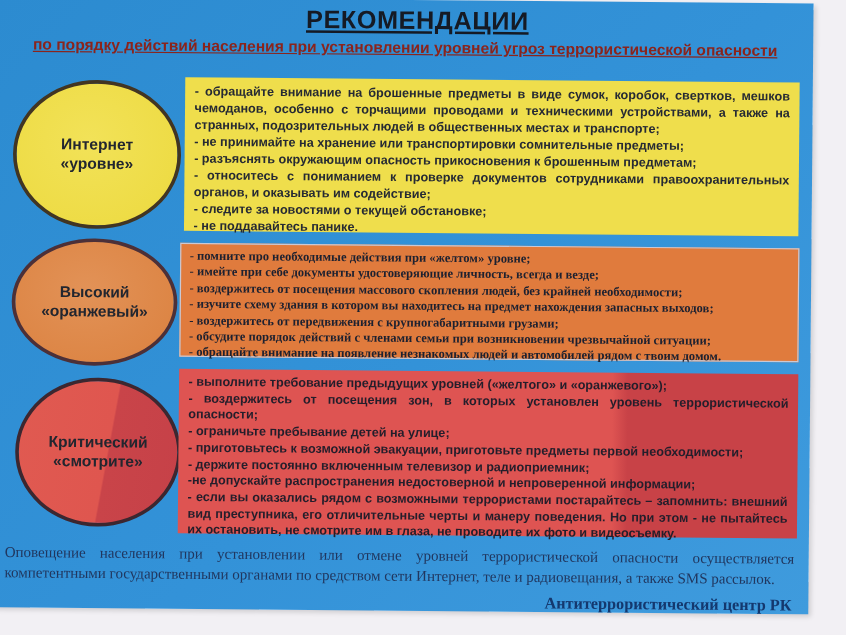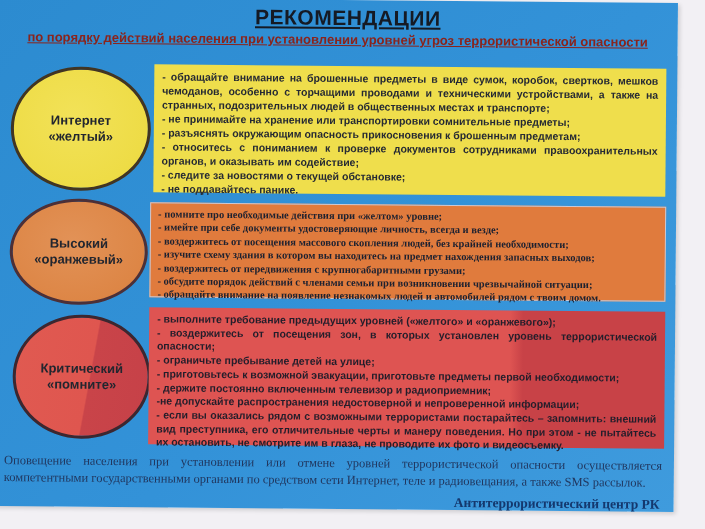--- a/index.html
+++ b/index.html
@@ -88,21 +88,21 @@
 
 <div class="photo">
   <div class="poster">
 
     <div class="title">РЕКОМЕНДАЦИИ</div>
     <div class="subtitle">по порядку действий населения при установлении уровней угроз террористической опасности</div>
 
     <div class="oval oval-yellow">
       <div class="oval-label">
         <span>Интернет</span>
-        <span>«желтый»</span>
+        <span>«уровне»</span>
       </div>
     </div>
     <div class="panel panel-yellow">
         <div class="rec-item">- обращайте внимание на брошенные предметы в виде сумок, коробок, свертков, мешков чемоданов, особенно с торчащими проводами и техническими устройствами, а также на странных, подозрительных людей в общественных местах и транспорте;</div>
         <div class="rec-item">- не принимайте на хранение или транспортировки сомнительные предметы;</div>
         <div class="rec-item">- разъяснять окружающим опасность прикосновения к брошенным предметам;</div>
         <div class="rec-item">- относитесь с пониманием к проверке документов сотрудниками правоохранительных органов, и оказывать им содействие;</div>
         <div class="rec-item">- следите за новостями о текущей обстановке;</div>
         <div class="rec-item">- не поддавайтесь панике.</div>
       </div>
@@ -119,21 +119,21 @@
         <div class="rec-item">- воздержитесь от посещения массового скопления людей, без крайней необходимости;</div>
         <div class="rec-item">- изучите схему здания  в котором вы находитесь на предмет нахождения запасных выходов;</div>
         <div class="rec-item">- воздержитесь от передвижения с крупногабаритными грузами;</div>
         <div class="rec-item">- обсудите порядок действий с членами семьи при возникновении чрезвычайной ситуации;</div>
         <div class="rec-item">- обращайте внимание на появление незнакомых людей и автомобилей  рядом с твоим домом.</div>
       </div>
 
     <div class="oval oval-red">
       <div class="oval-label">
         <span>Критический</span>
-        <span>«помните»</span>
+        <span>«смотрите»</span>
       </div>
     </div>
     <div class="panel panel-red">
         <div class="rec-item">- выполните требование предыдущих уровней («желтого» и «оранжевого»);</div>
         <div class="rec-item">- воздержитесь от посещения  зон, в которых установлен уровень террористической опасности;</div>
         <div class="rec-item">- ограничьте пребывание детей на улице;</div>
         <div class="rec-item">- приготовьтесь к возможной эвакуации, приготовьте предметы первой необходимости;</div>
         <div class="rec-item">- держите постоянно включенным телевизор и радиоприемник;</div>
         <div class="rec-item">-не допускайте распространения недостоверной и непроверенной информации;</div>
         <div class="rec-item">- если вы оказались рядом с возможными террористами постарайтесь – запомнить: внешний вид преступника, его отличительные черты и манеру поведения. Но при этом - не пытайтесь их остановить, не смотрите им в глаза, не проводите их фото и видеосъемку.</div>

